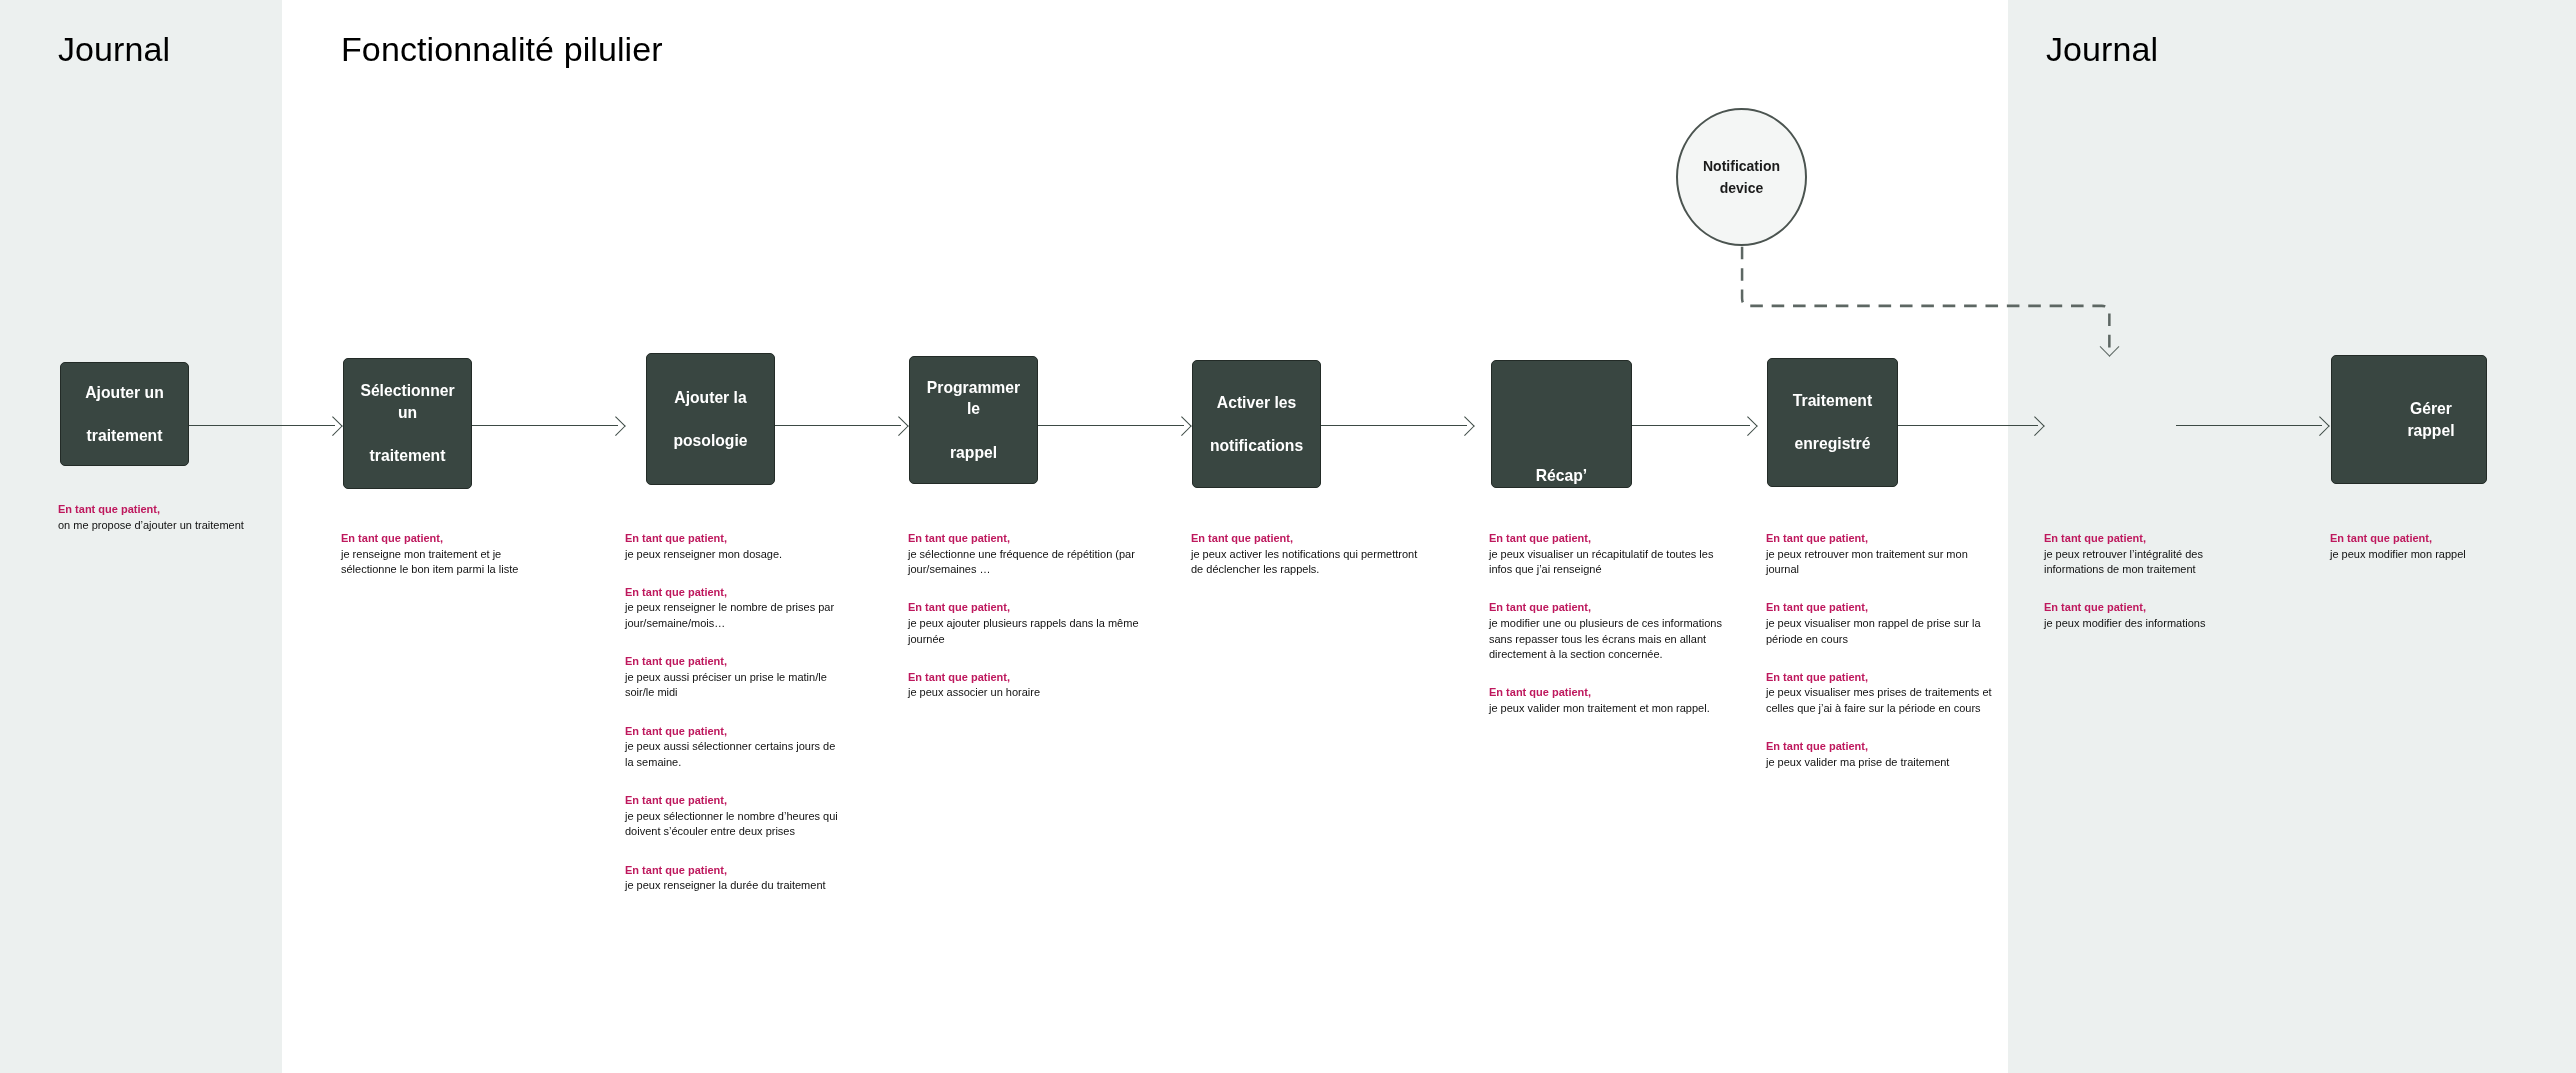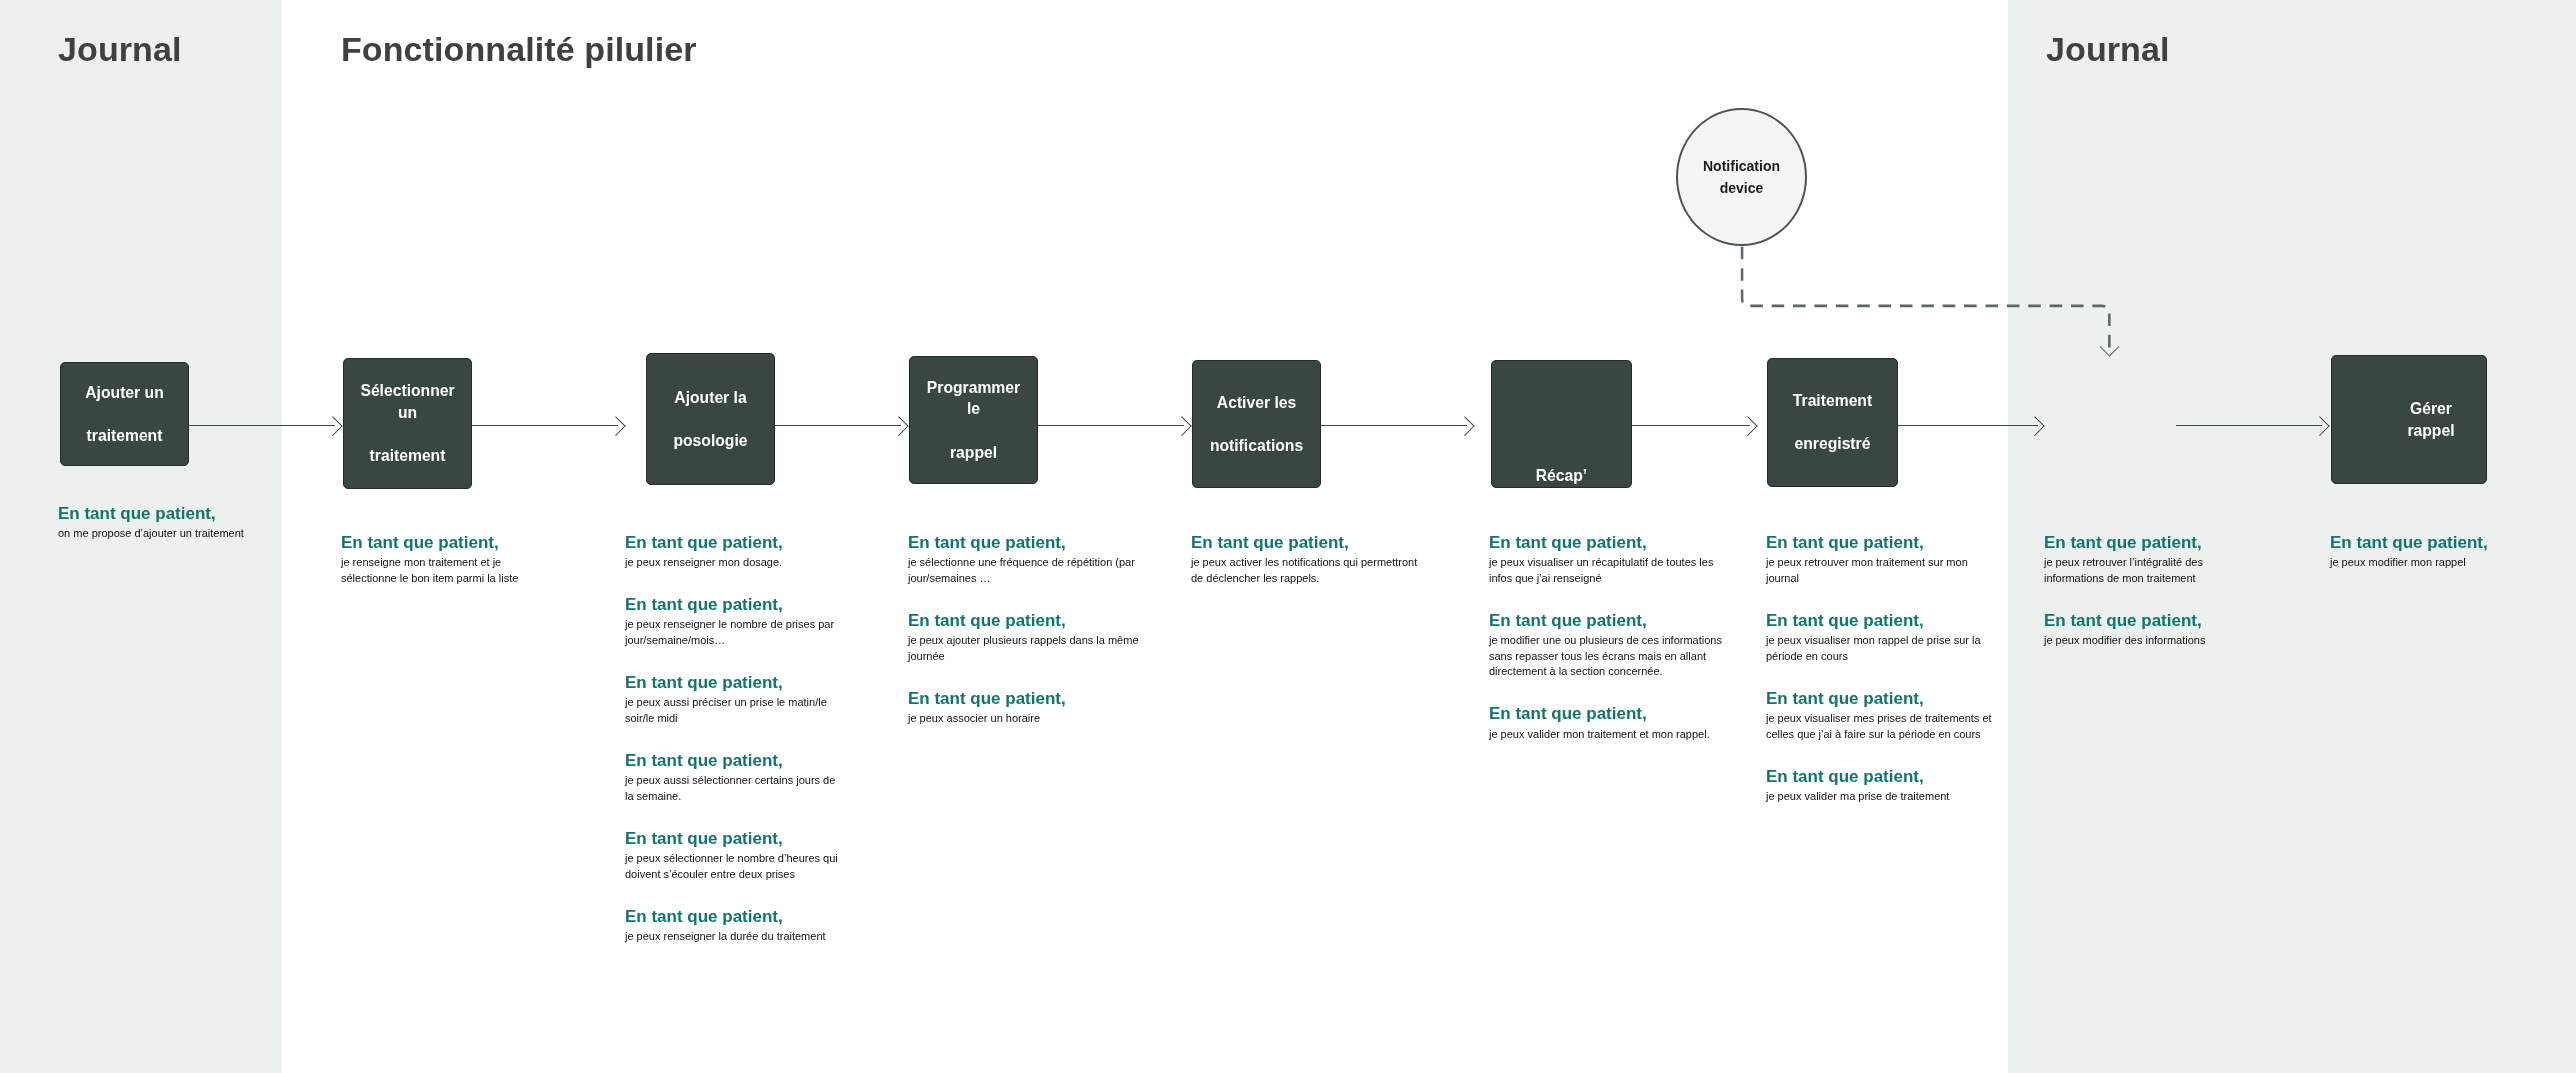--- a/index.html
+++ b/index.html
@@ -13,22 +13,22 @@
   .canvas{position:absolute;inset:0;}
 
   
   .lane{position:absolute;top:0;bottom:0;background:#ecf0ef;}
   #lane-left{left:0;width:282px;}
   #lane-right{left:2008px;width:568px;}
 
   .lane-title{
     position:absolute;
     font-size:34px;
-    font-weight:700;
-    color:#404040;
+    font-weight:400;
+    color:#000000;
     letter-spacing:0.1px;
     white-space:nowrap;
   }
   #title-left{left:58px;top:30px;}
   #title-mid{left:341px;top:30px;}
   #title-right{left:2046px;top:30px;}
 
   
   .node{
     position:absolute;
@@ -74,21 +74,21 @@
     transform:rotate(45deg);
   }
   .arrowhead.down{transform:rotate(135deg);}
 
   svg.dashpath{position:absolute;left:0;top:0;overflow:visible;pointer-events:none;}
 
   
   .stories{position:absolute;}
   .story{margin-bottom:22.6px;}
   .story .who{
-    font-size:17px;font-weight:700;color:#0f766e;
+    font-size:11px;font-weight:700;color:#be185d;
     line-height:1.42;margin:0;
   }
   .story .what{
     font-size:11px;font-weight:400;color:#111111;
     line-height:1.42;margin:0;
   }
 </style>
 </head>
 <body>
 

